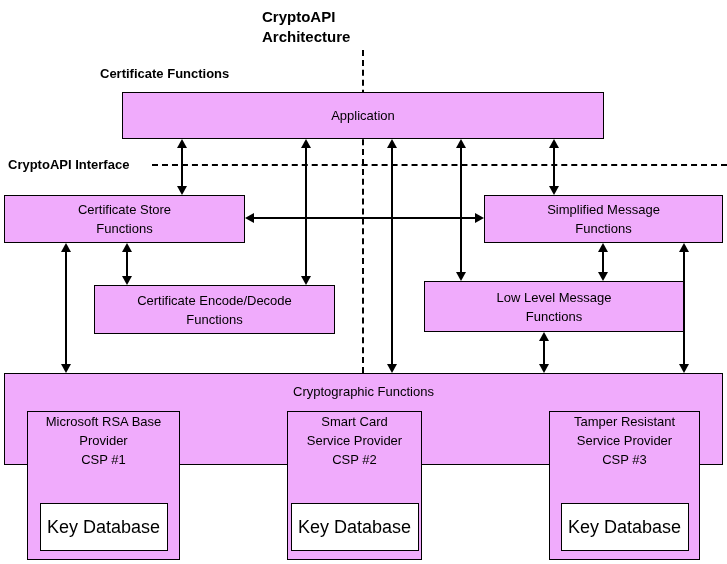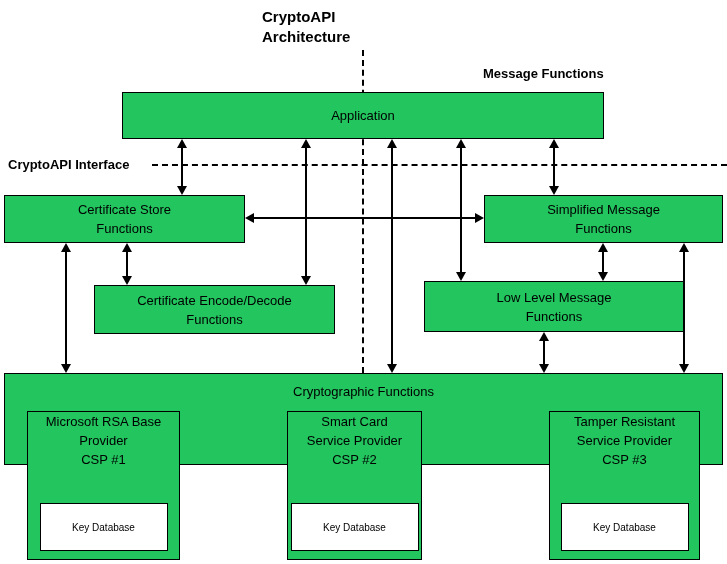--- a/index.html
+++ b/index.html
@@ -18,32 +18,32 @@
     z-index:5;
   }
   .seclabel { position:absolute; font-weight:bold; font-size:13px; z-index:5; }
 
   
   .dash-v { position:absolute; border-left:2px dashed #000; width:0; z-index:1; }
   .dash-h { position:absolute; border-top:2px dashed #000; height:0; z-index:1; }
 
   
   .box {
-    position:absolute; background:#22c55e; border:1px solid #000;
+    position:absolute; background:#f0abfc; border:1px solid #000;
     box-sizing:border-box; z-index:3;
     display:flex; align-items:center; justify-content:center;
     text-align:center; font-size:13px; line-height:19px;
   }
   .box.toplabel { align-items:flex-start; padding-top:8px; }
   .csp { z-index:4; align-items:flex-start; }
   .keydb {
     position:absolute; left:50%; transform:translateX(-50%); bottom:8px;
     width:128px; height:48px; background:#fff; border:1px solid #000;
     box-sizing:border-box; display:flex; align-items:center; justify-content:center;
-    font-size:10px;
+    font-size:18px;
   }
 
   
   .arr-v { position:absolute; width:10px; z-index:2; }
   .arr-v .shaft { position:absolute; left:4px; top:3px; bottom:3px; width:2px; background:#000; }
   .arr-v .head-up { position:absolute; top:0; left:0; width:0; height:0;
     border-left:5px solid transparent; border-right:5px solid transparent; border-bottom:9px solid #000; }
   .arr-v .head-down { position:absolute; bottom:0; left:0; width:0; height:0;
     border-left:5px solid transparent; border-right:5px solid transparent; border-top:9px solid #000; }
 
@@ -54,21 +54,21 @@
   .arr-h .head-right { position:absolute; right:0; top:0; width:0; height:0;
     border-top:5px solid transparent; border-bottom:5px solid transparent; border-left:9px solid #000; }
 </style>
 </head>
 <body>
 
 <div id="canvas">
 
   <div class="title prewrap">CryptoAPI
 Architecture</div>
-  <div class="seclabel" style="left:483px; top:66px;">Message Functions</div>
+  <div class="seclabel" style="left:100px; top:66px;">Certificate Functions</div>
   <div class="seclabel" style="left:8px; top:157px;">CryptoAPI Interface</div>
 
   <div class="dash-v" style="left:362px; top:50px; height:323px;"></div>
   <div class="dash-h" style="left:152px; top:164px; width:575px;"></div>
 
   <div class="arr-v" style="left:177px; top:139px; height:56px;">
       <span class="head-up"></span>
       <span class="shaft"></span>
       <span class="head-down"></span>
     </div>

